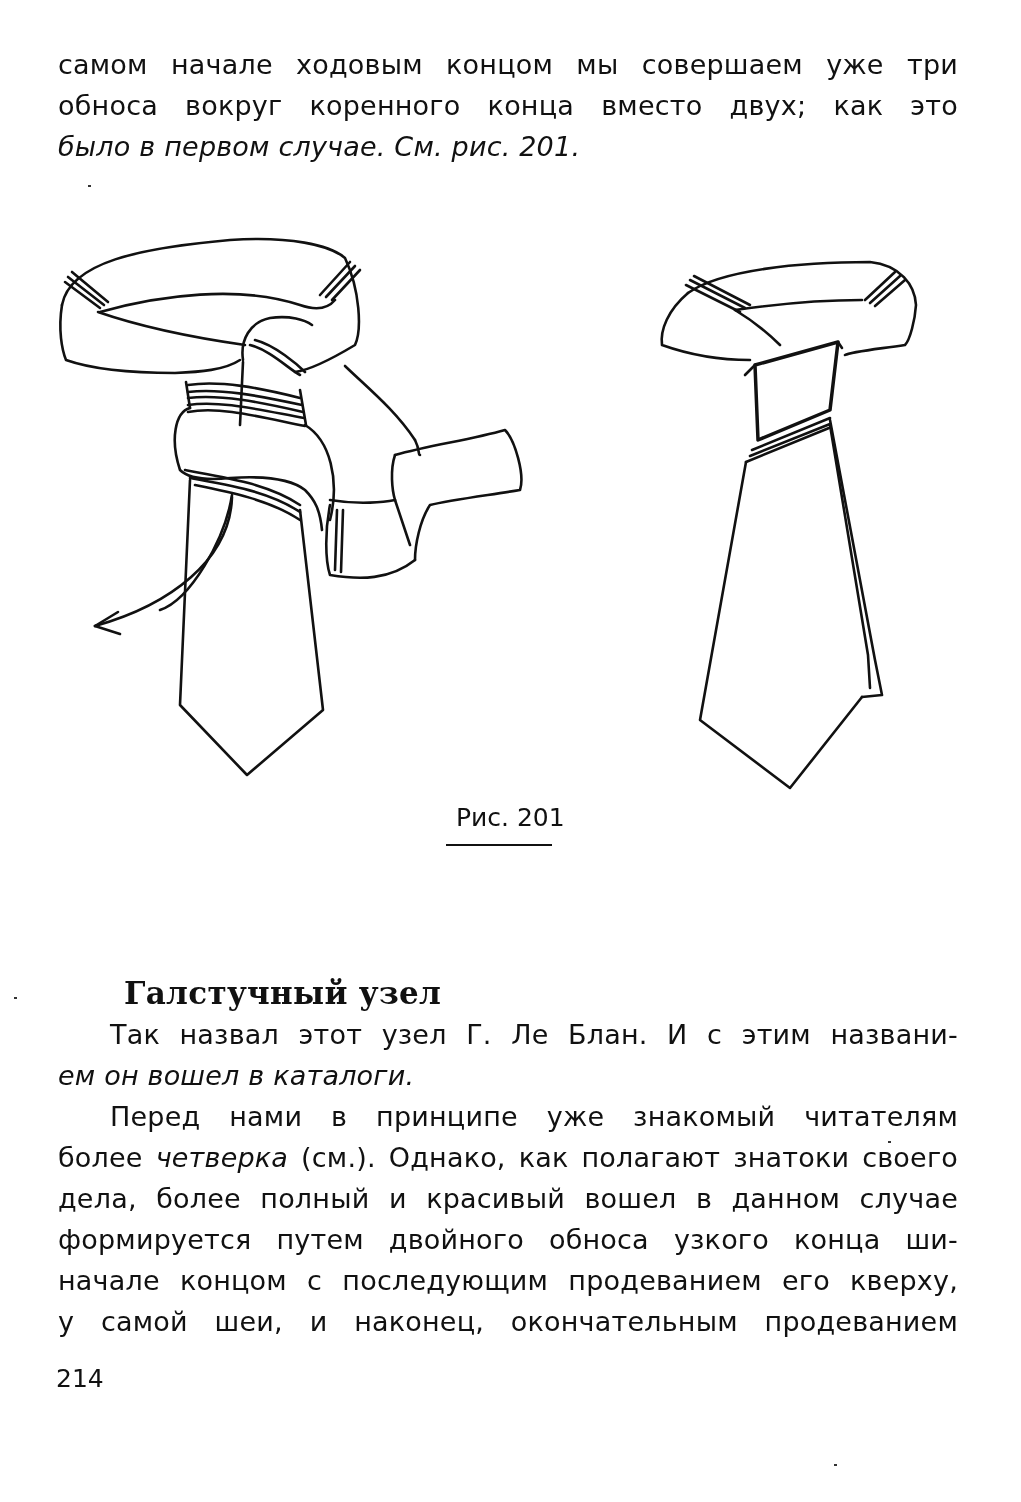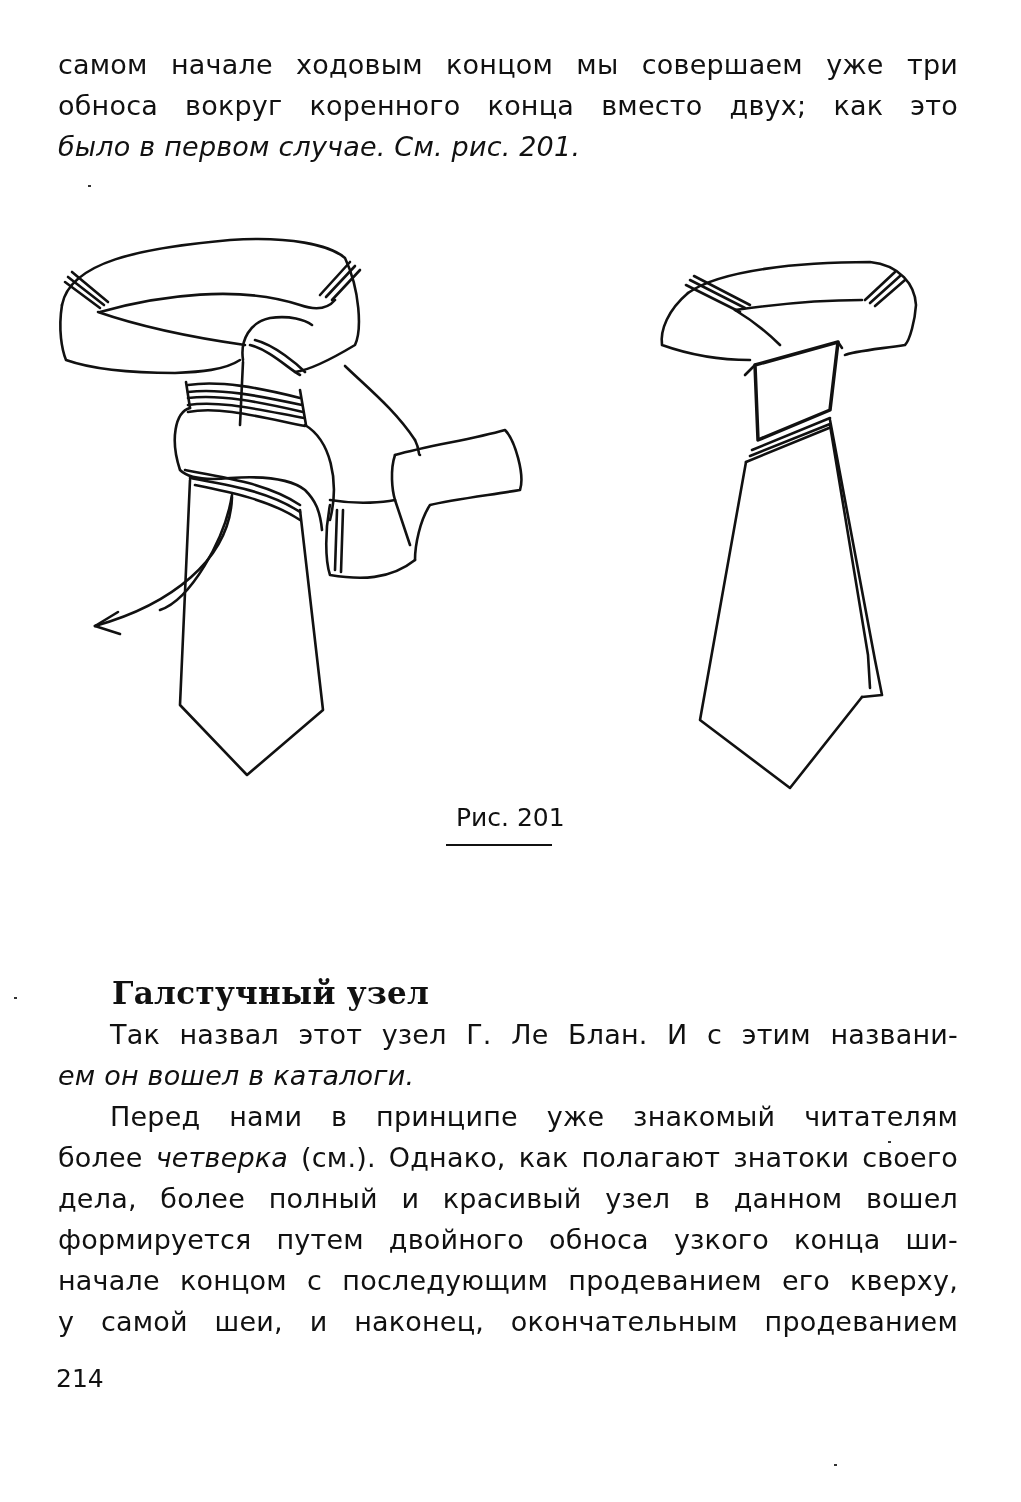--- a/index.html
+++ b/index.html
@@ -8,21 +8,21 @@
     .para { position: absolute; left: 58px; width: 900px; font-size: 27px; line-height: 41px;
             letter-spacing: 0.2px; }
     .line { display: block; text-align: justify; text-align-last: justify; white-space: nowrap; }
     .line.last { text-align-last: left; font-style: italic; }
     .indent { padding-left: 52px; }
     #top-para { top: 44px; }
     #fig { position: absolute; left: 0; top: 200px; width: 1021px; height: 600px; }
     #caption { position: absolute; left: 444px; top: 803px; font-size: 25px;
                font-family: "DejaVu Sans", sans-serif; margin-left: 12px; }
     #caption-rule { position: absolute; left: 446px; top: 844px; width: 106px; height: 2px; background: #111; }
-    #heading { position: absolute; left: 112px; top: 975px; font-family: "DejaVu Serif", serif;
+    #heading { position: absolute; left: 124px; top: 975px; font-family: "DejaVu Serif", serif;
                font-weight: bold; font-size: 31px; letter-spacing: 0.3px; }
     #body-para { top: 1014px; }
     #page-number { position: absolute; left: 56px; top: 1364px; font-size: 25px; }
     .speck { position: absolute; width: 3px; height: 2px; background: #333; }
   </style>
 </head>
 <body>
 
 <div id="top-para" class="para">
   <span class="line">самом начале ходовым концом мы совершаем уже три</span>
@@ -117,21 +117,21 @@
 <div id="caption">Рис. 201</div>
 <div id="caption-rule"></div>
 
 <div id="heading">Галстучный узел</div>
 
 <div id="body-para" class="para">
   <span class="line indent">Так назвал этот узел Г. Ле Блан. И с этим названи-</span>
   <span class="line last">ем он вошел в каталоги.</span>
   <span class="line indent"><span>Перед нами в принципе уже знакомый читателям</span></span>
   <span class="line"><span>более </span><em>четверка</em><span> (см.). Однако, как полагают знатоки своего</span></span>
-  <span class="line"><span>дела, более полный и красивый узел в данном вошел</span></span>
+  <span class="line"><span>дела, более полный и красивый вошел в данном случае</span></span>
   <span class="line"><span>формируется путем двойного обноса узкого конца ши-</span></span>
   <span class="line"><span>начале концом с последующим продеванием его кверху,</span></span>
   <span class="line"><span>у самой шеи, и наконец, окончательным продеванием</span></span>
 </div>
 
 <div id="page-number">214</div>
 
 <div class="speck" style="left:88px;top:185px;"></div>
 <div class="speck" style="left:14px;top:997px;"></div>
 <div class="speck" style="left:888px;top:1141px;"></div>

